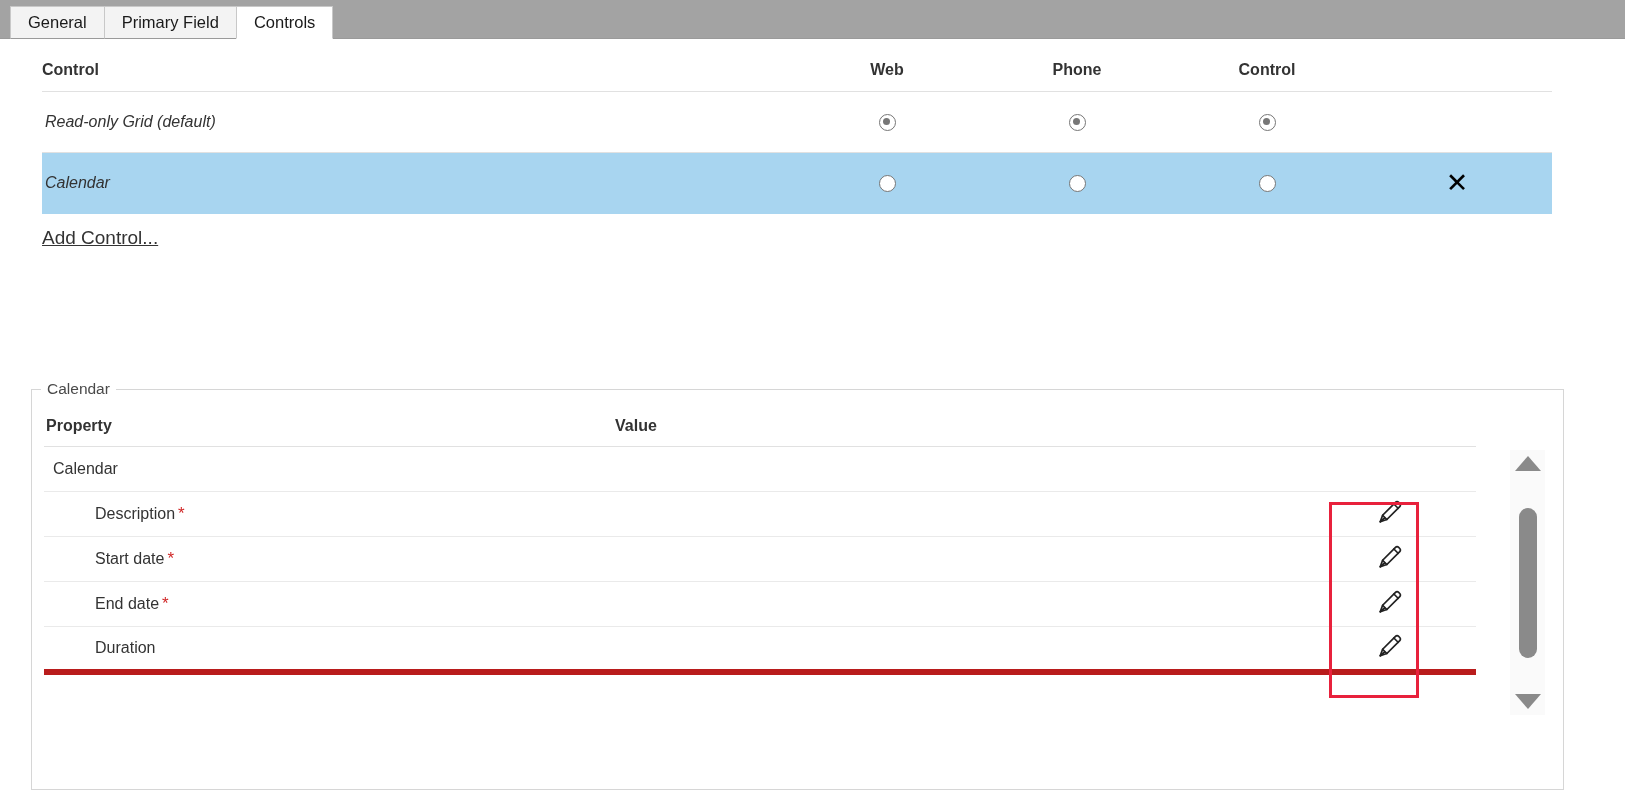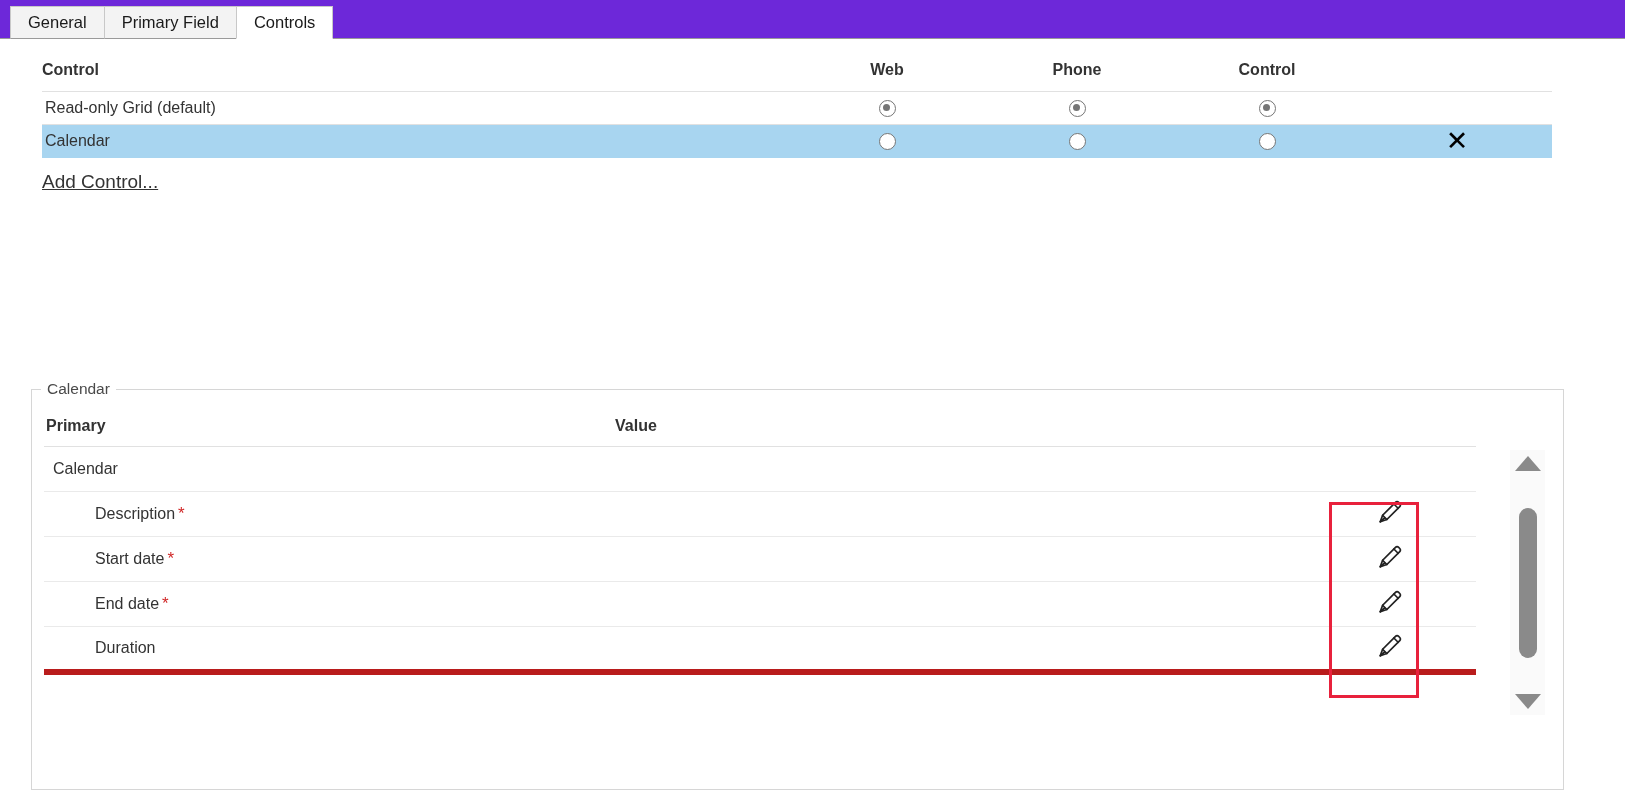--- a/index.html
+++ b/index.html
@@ -11,21 +11,21 @@
     background: #ffffff;
     font-family: "Liberation Sans", sans-serif;
     color: #333333;
     overflow: hidden;
   }
 
   
   .tabstrip {
     position: relative;
     height: 39px;
-    background: #6d28d9;
+    background: #a3a3a3;
     display: flex;
     align-items: flex-end;
     padding-left: 10px;
   }
   .tabstrip::after {
     content: "";
     position: absolute;
     left: 0; right: 0; bottom: 0;
     height: 1px;
     background: #9a9a9a;
@@ -72,24 +72,25 @@
     border-bottom: 1px solid #e1e1e1;
     vertical-align: bottom;
     height: 52px;
   }
   .ct-head-row th.center { text-align: center; }
   .ct-head-row th.blank { width: 190px; }
 
   .ct-row td {
     font-size: 16px;
     color: #333333;
-    height: 33px;
+    height: 61px;
     padding: 0;
     border-bottom: 1px solid #e1e1e1;
     vertical-align: middle;
+    font-style: italic;
   }
   .ct-row td.name { padding-left: 3px; }
   .ct-row td.center { text-align: center; }
   .ct-row.selected td {
     background: #a8d5f0;
     border-bottom: 1px solid #a8d5f0;
   }
   .ct-row.selected td.name { padding-left: 3px; }
 
   .col-web   { width: 190px; }
@@ -306,21 +307,21 @@
 
   
   <fieldset class="cal-fieldset">
     <legend class="cal-legend">Calendar</legend>
 
     <div class="prop-wrap">
 
       <table class="prop-table">
         <thead>
           <tr>
-            <th class="c-prop">Primary</th>
+            <th class="c-prop">Property</th>
             <th class="c-value">Value</th>
             <th class="c-edit"></th>
           </tr>
         </thead>
         <tbody>
 
           <tr>
             <td class="p-name">
               <span>Calendar</span>
             </td>

